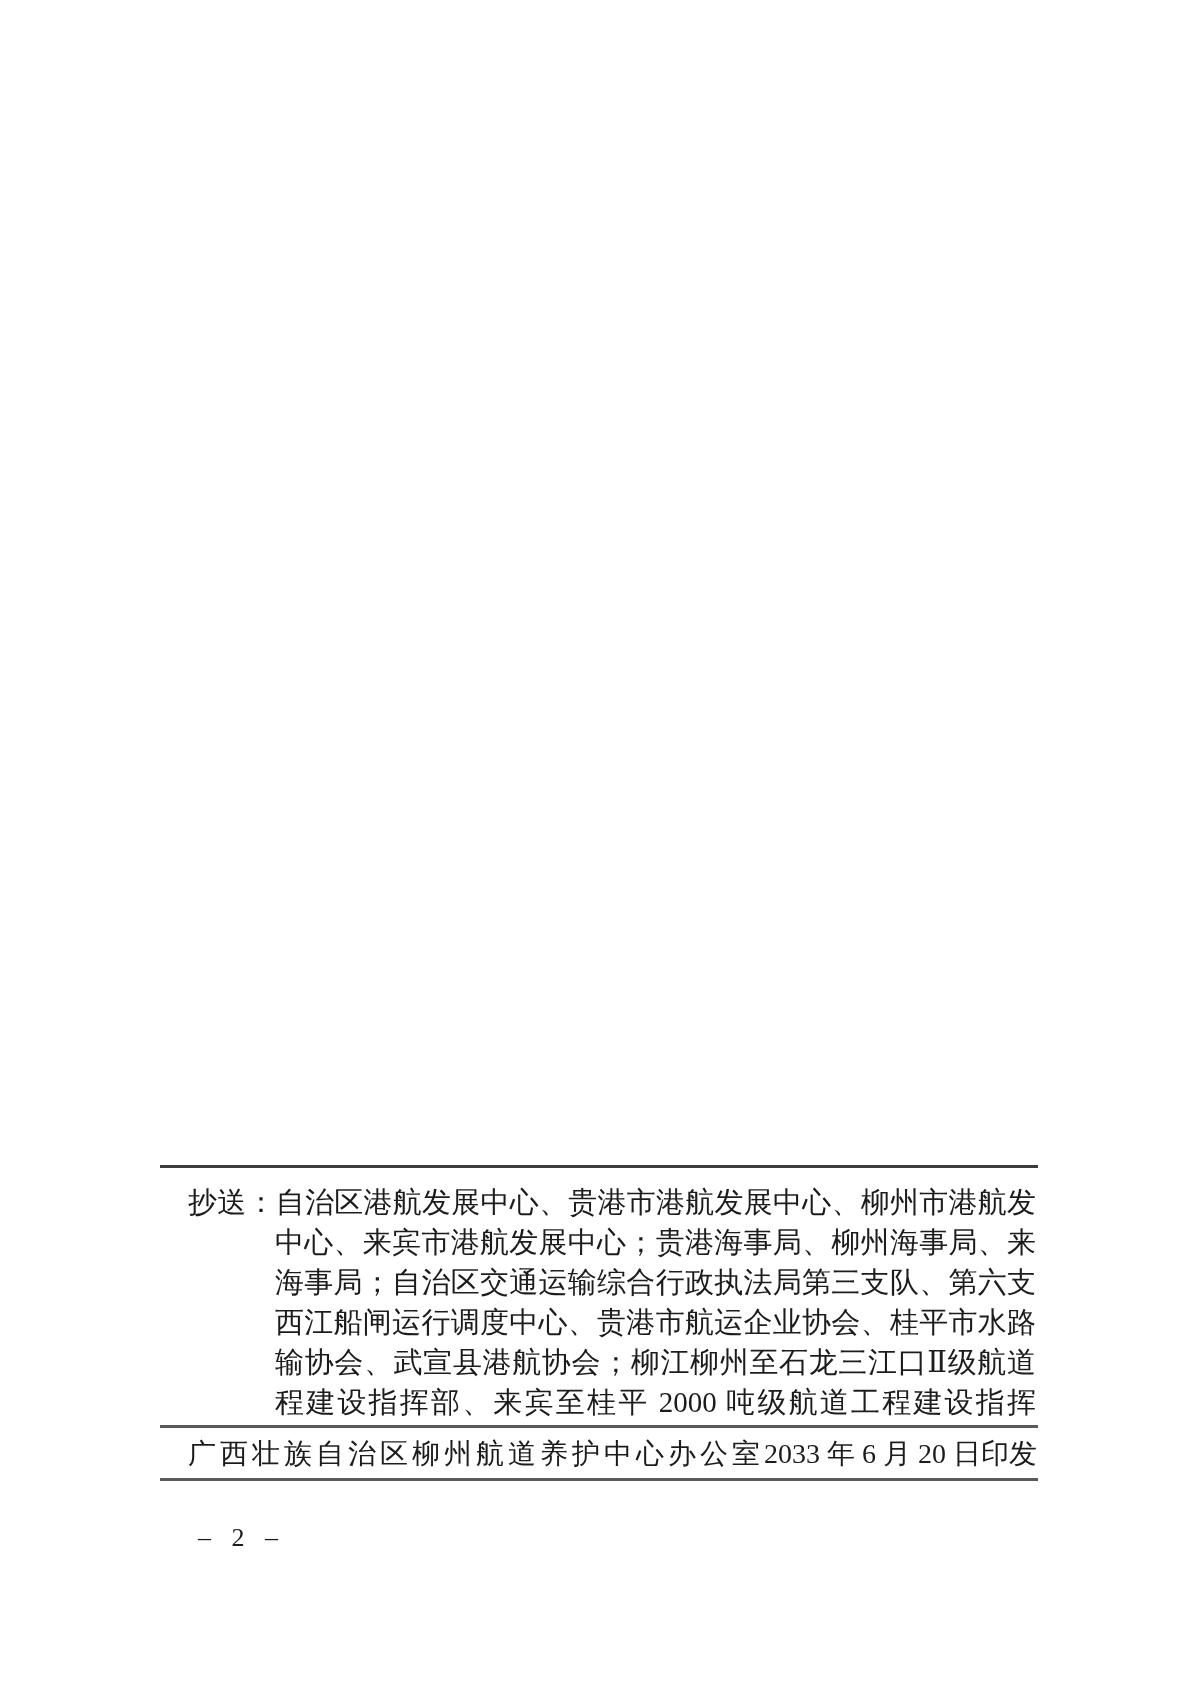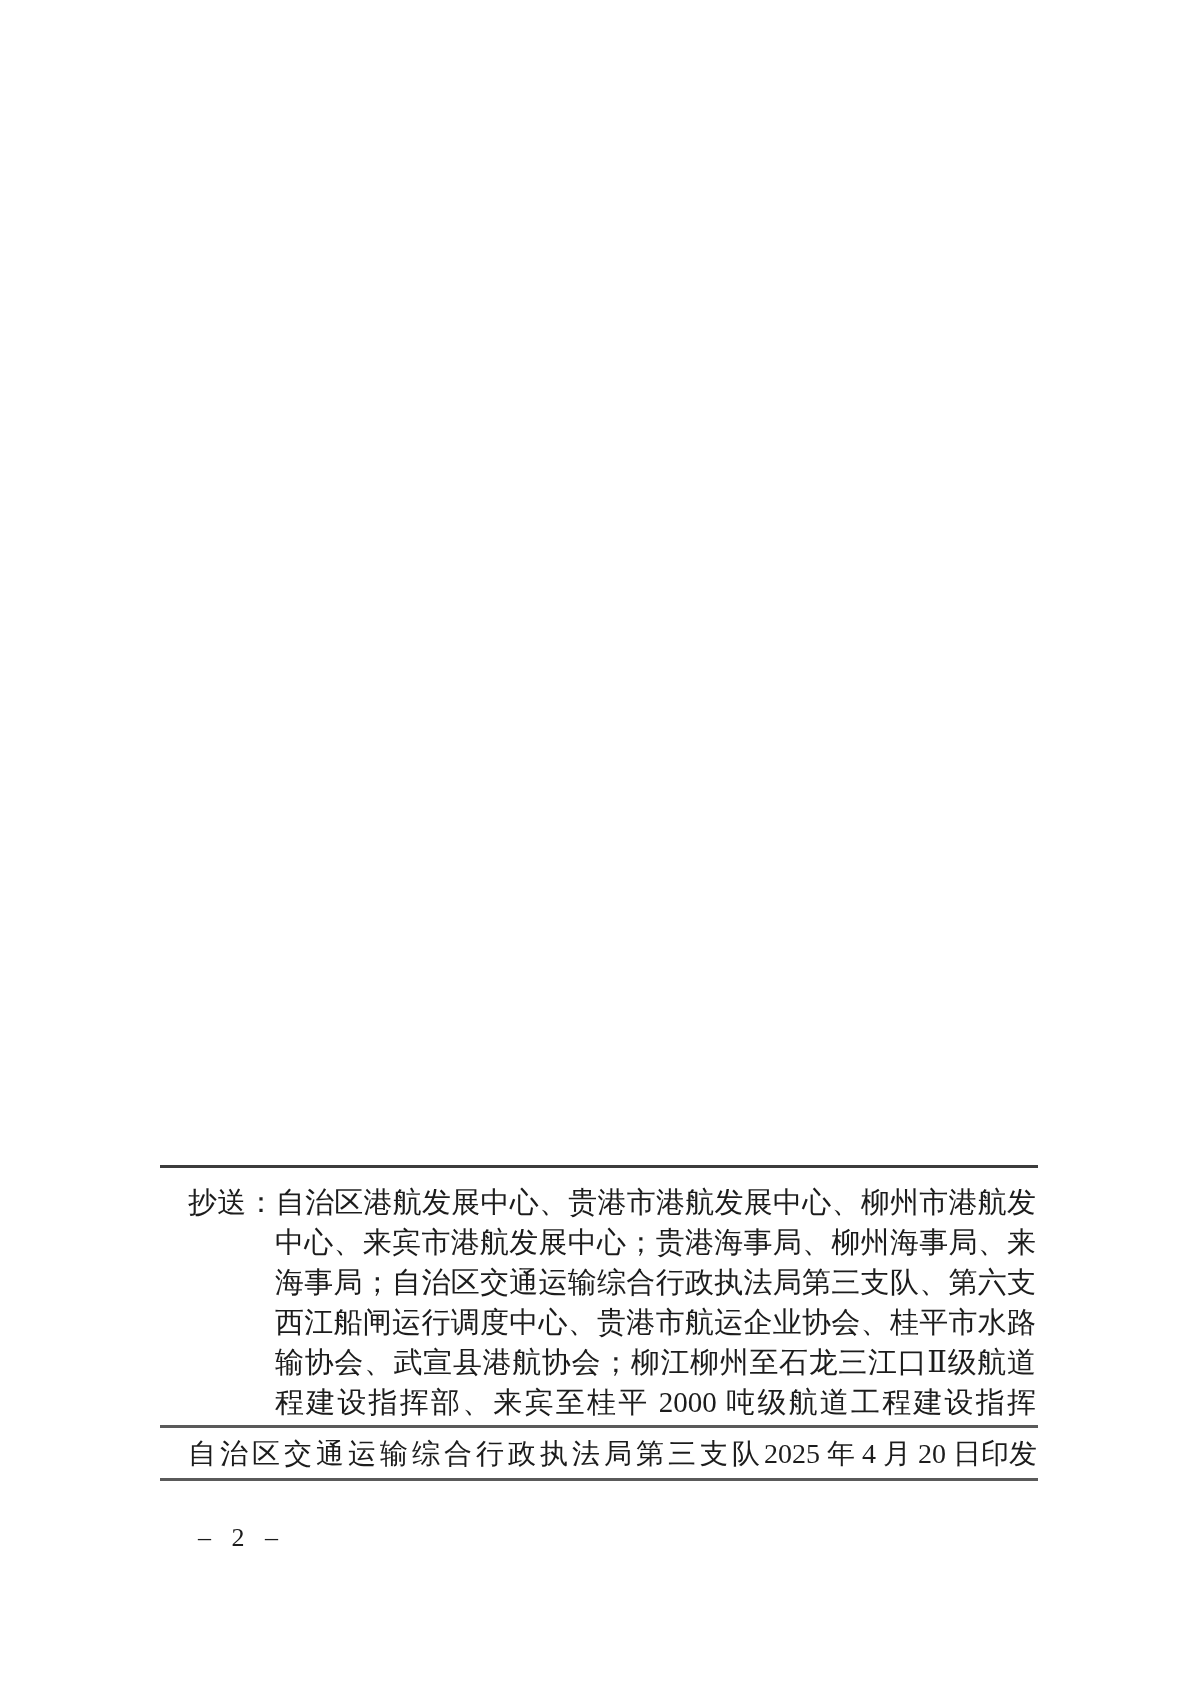--- a/index.html
+++ b/index.html
@@ -91,21 +91,21 @@
     <div class="cc-line cont">中心、来宾市港航发展中心；贵港海事局、柳州海事局、来宾</div>
     <div class="cc-line cont">海事局；自治区交通运输综合行政执法局第三支队、第六支队；</div>
     <div class="cc-line cont">西江船闸运行调度中心、贵港市航运企业协会、桂平市水路运</div>
     <div class="cc-line cont">输协会、武宣县港航协会；柳江柳州至石龙三江口Ⅱ级航道工</div>
     <div class="cc-line cont">程建设指挥部、来宾至桂平 2000 吨级航道工程建设指挥部。</div>
   </div>
 
   <div class="rule rule-mid"></div>
 
   <div class="issuer-row">
-    <span class="issuer-name">自治区交通运输综合行政执法局第三支队</span>
-    <span class="print-date">2025 年 4 月 20 日印发</span>
+    <span class="issuer-name">广西壮族自治区柳州航道养护中心办公室</span>
+    <span class="print-date">2033 年 6 月 20 日印发</span>
   </div>
 
   <div class="rule rule-bottom"></div>
 
   <div class="page-number">– 2 –</div>
 
 </div>
 
 </body></html>

